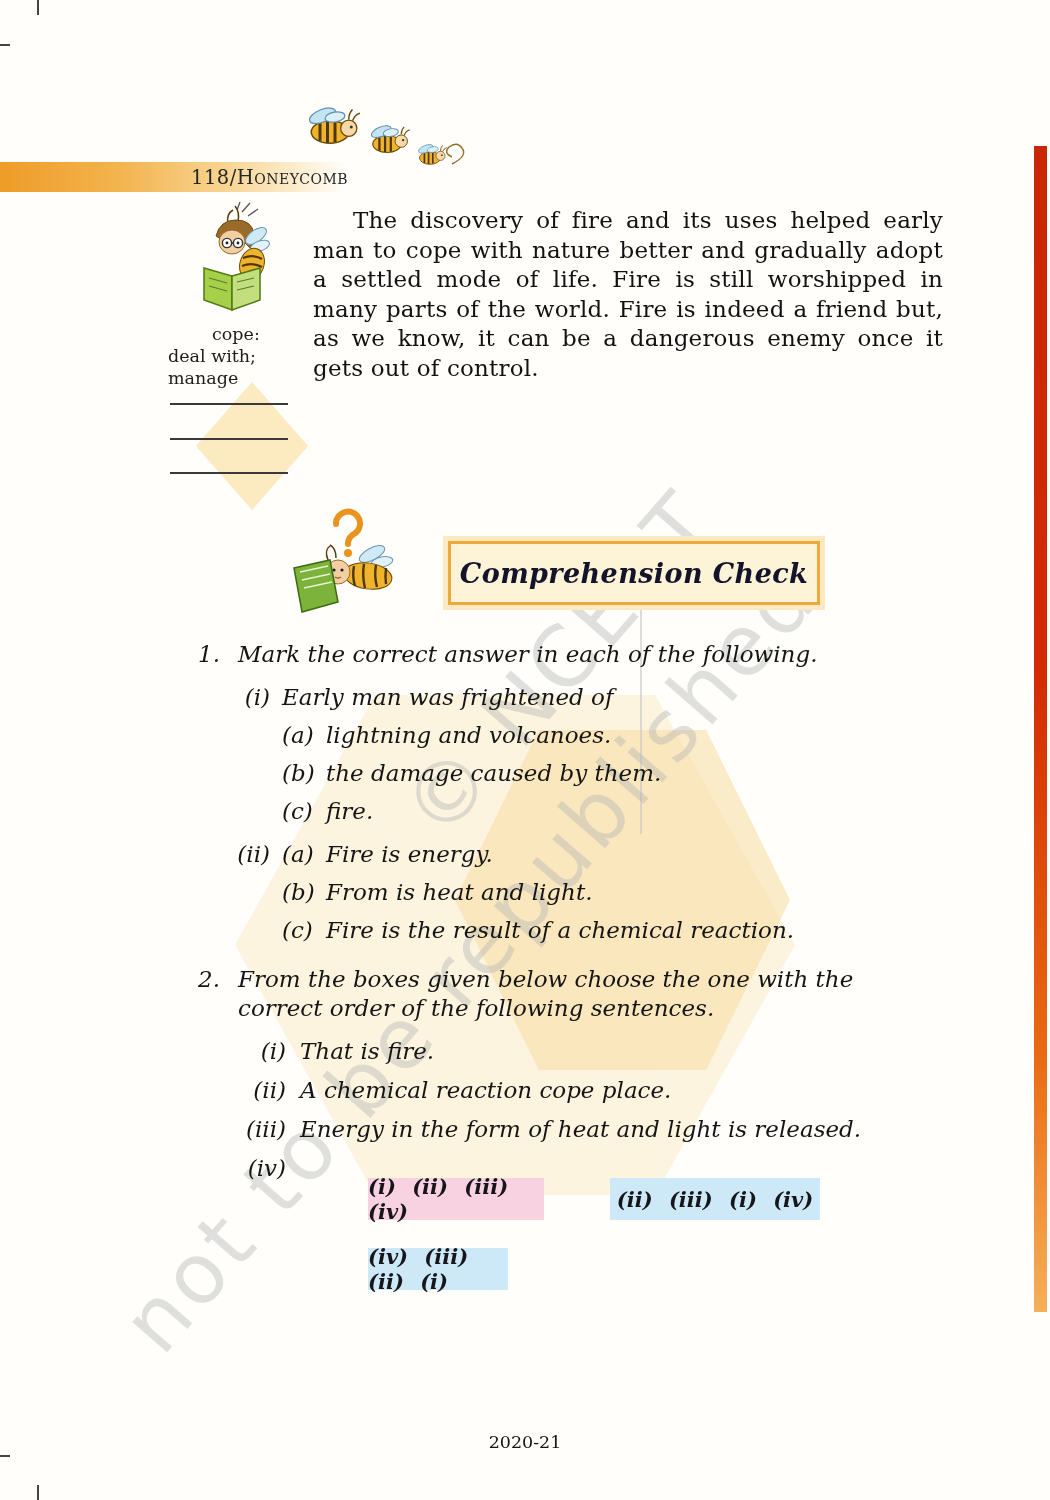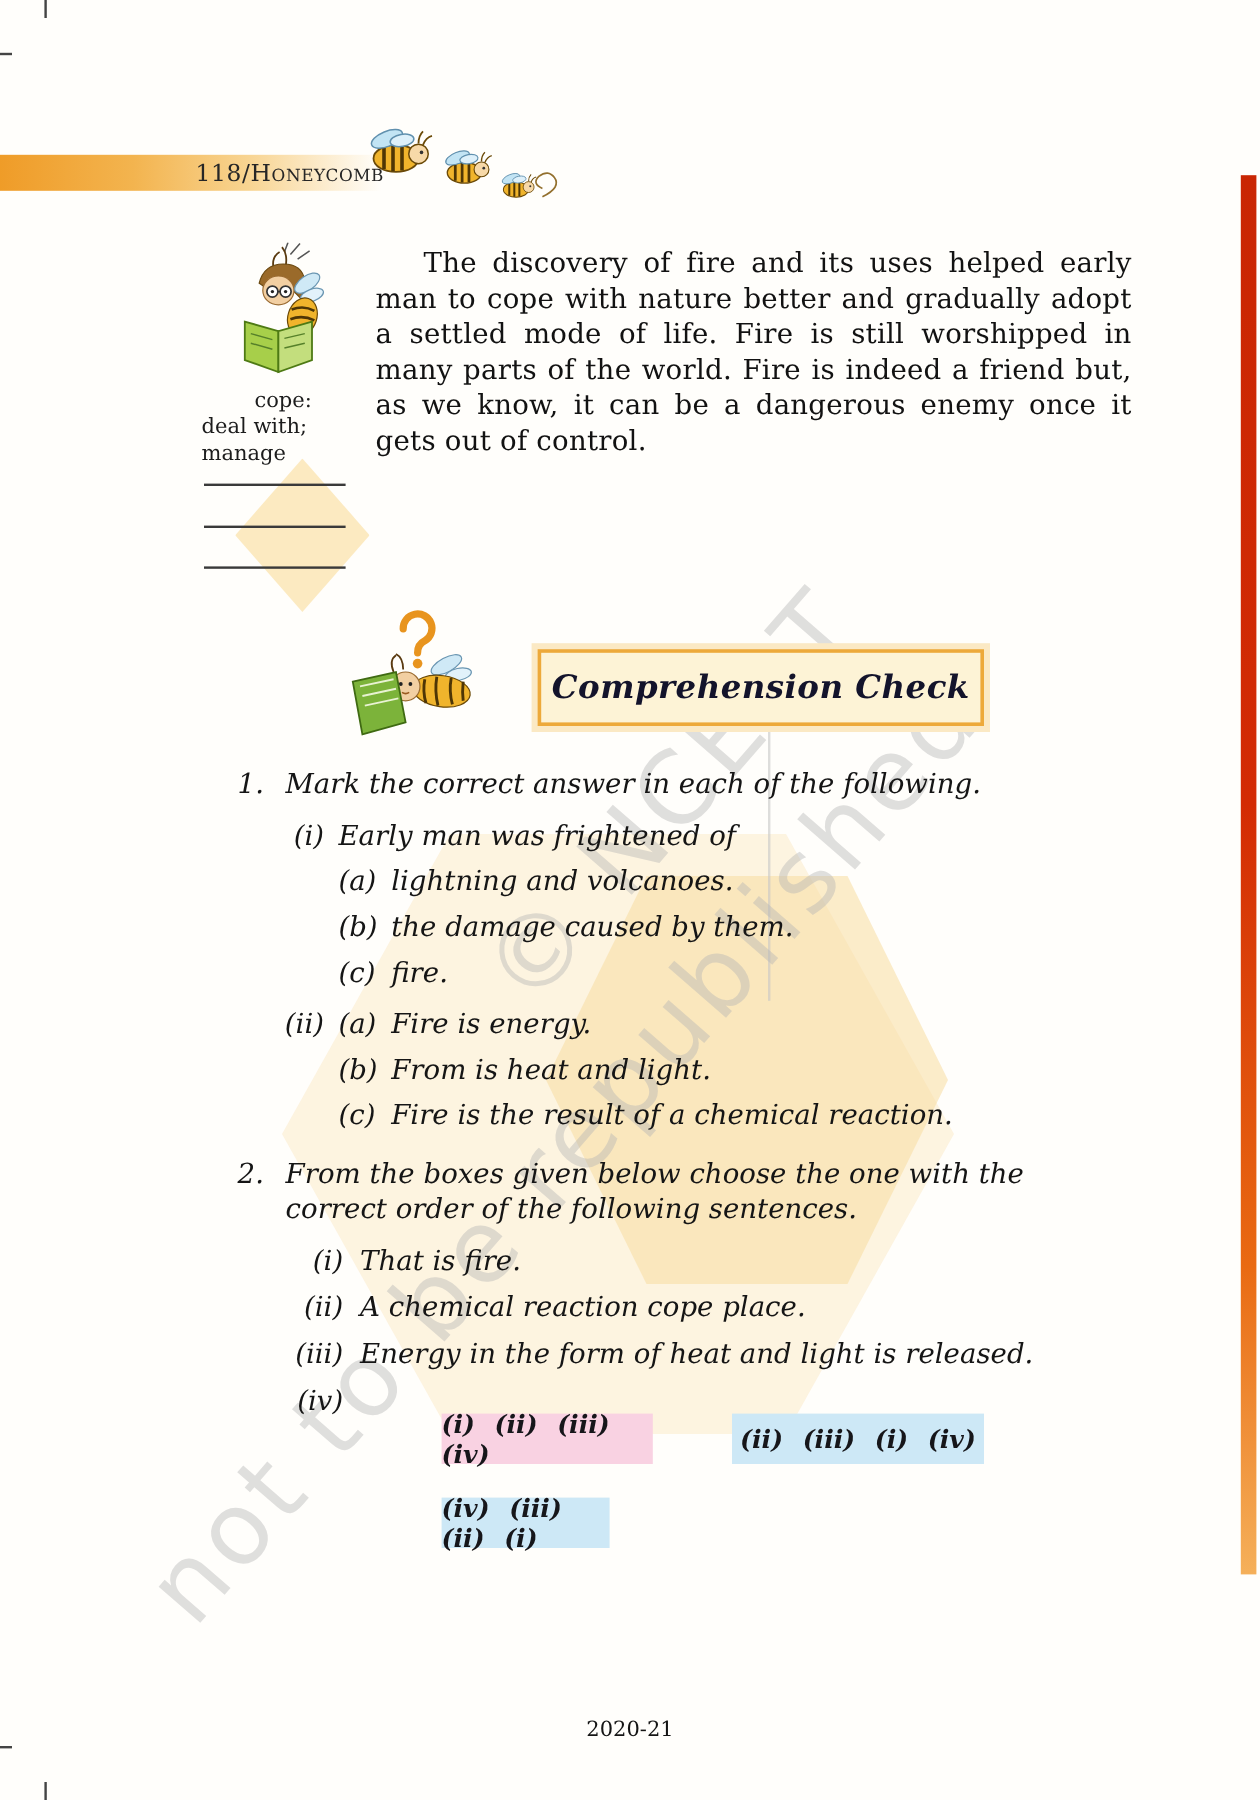--- a/index.html
+++ b/index.html
@@ -24,23 +24,23 @@
   .wm2{left:140px;top:1290px;font-size:84px;letter-spacing:5px;transform:rotate(-49deg);}
 
   
   .mark{position:absolute;background:#444;z-index:2;}
   .m1{left:37px;top:0;width:2px;height:15px;}
   .m2{left:0;top:44px;width:10px;height:2px;}
   .m3{left:37px;top:1485px;width:2px;height:15px;}
   .m4{left:0;top:1455px;width:10px;height:2px;}
 
   
-  .header-bar{position:absolute;left:0;top:129px;width:318px;height:30px;z-index:2;
+  .header-bar{position:absolute;left:0;top:162px;width:318px;height:30px;z-index:2;
     background:linear-gradient(90deg,#ef9c28 0%,#f3b44f 35%,#f8d491 65%,rgba(251,227,176,0) 100%);
-    display:flex;align-items:center;}
+    display:flex;align-items:center;padding-left:28px;}
   .header-text{margin-left:163px;font-variant:small-caps;font-size:19.5px;color:#262626;letter-spacing:.5px;}
 
   
   .right-bar{position:absolute;left:1034px;top:146px;width:13px;height:1166px;z-index:2;
     background:linear-gradient(180deg,#c92603 0%,#d32b04 45%,#e96a12 78%,#f5b05a 100%);}
 
   
   .bees{position:absolute;left:292px;top:96px;z-index:3;}
   .reader{position:absolute;left:190px;top:202px;z-index:3;}
   .beeq{position:absolute;left:276px;top:498px;z-index:3;}

